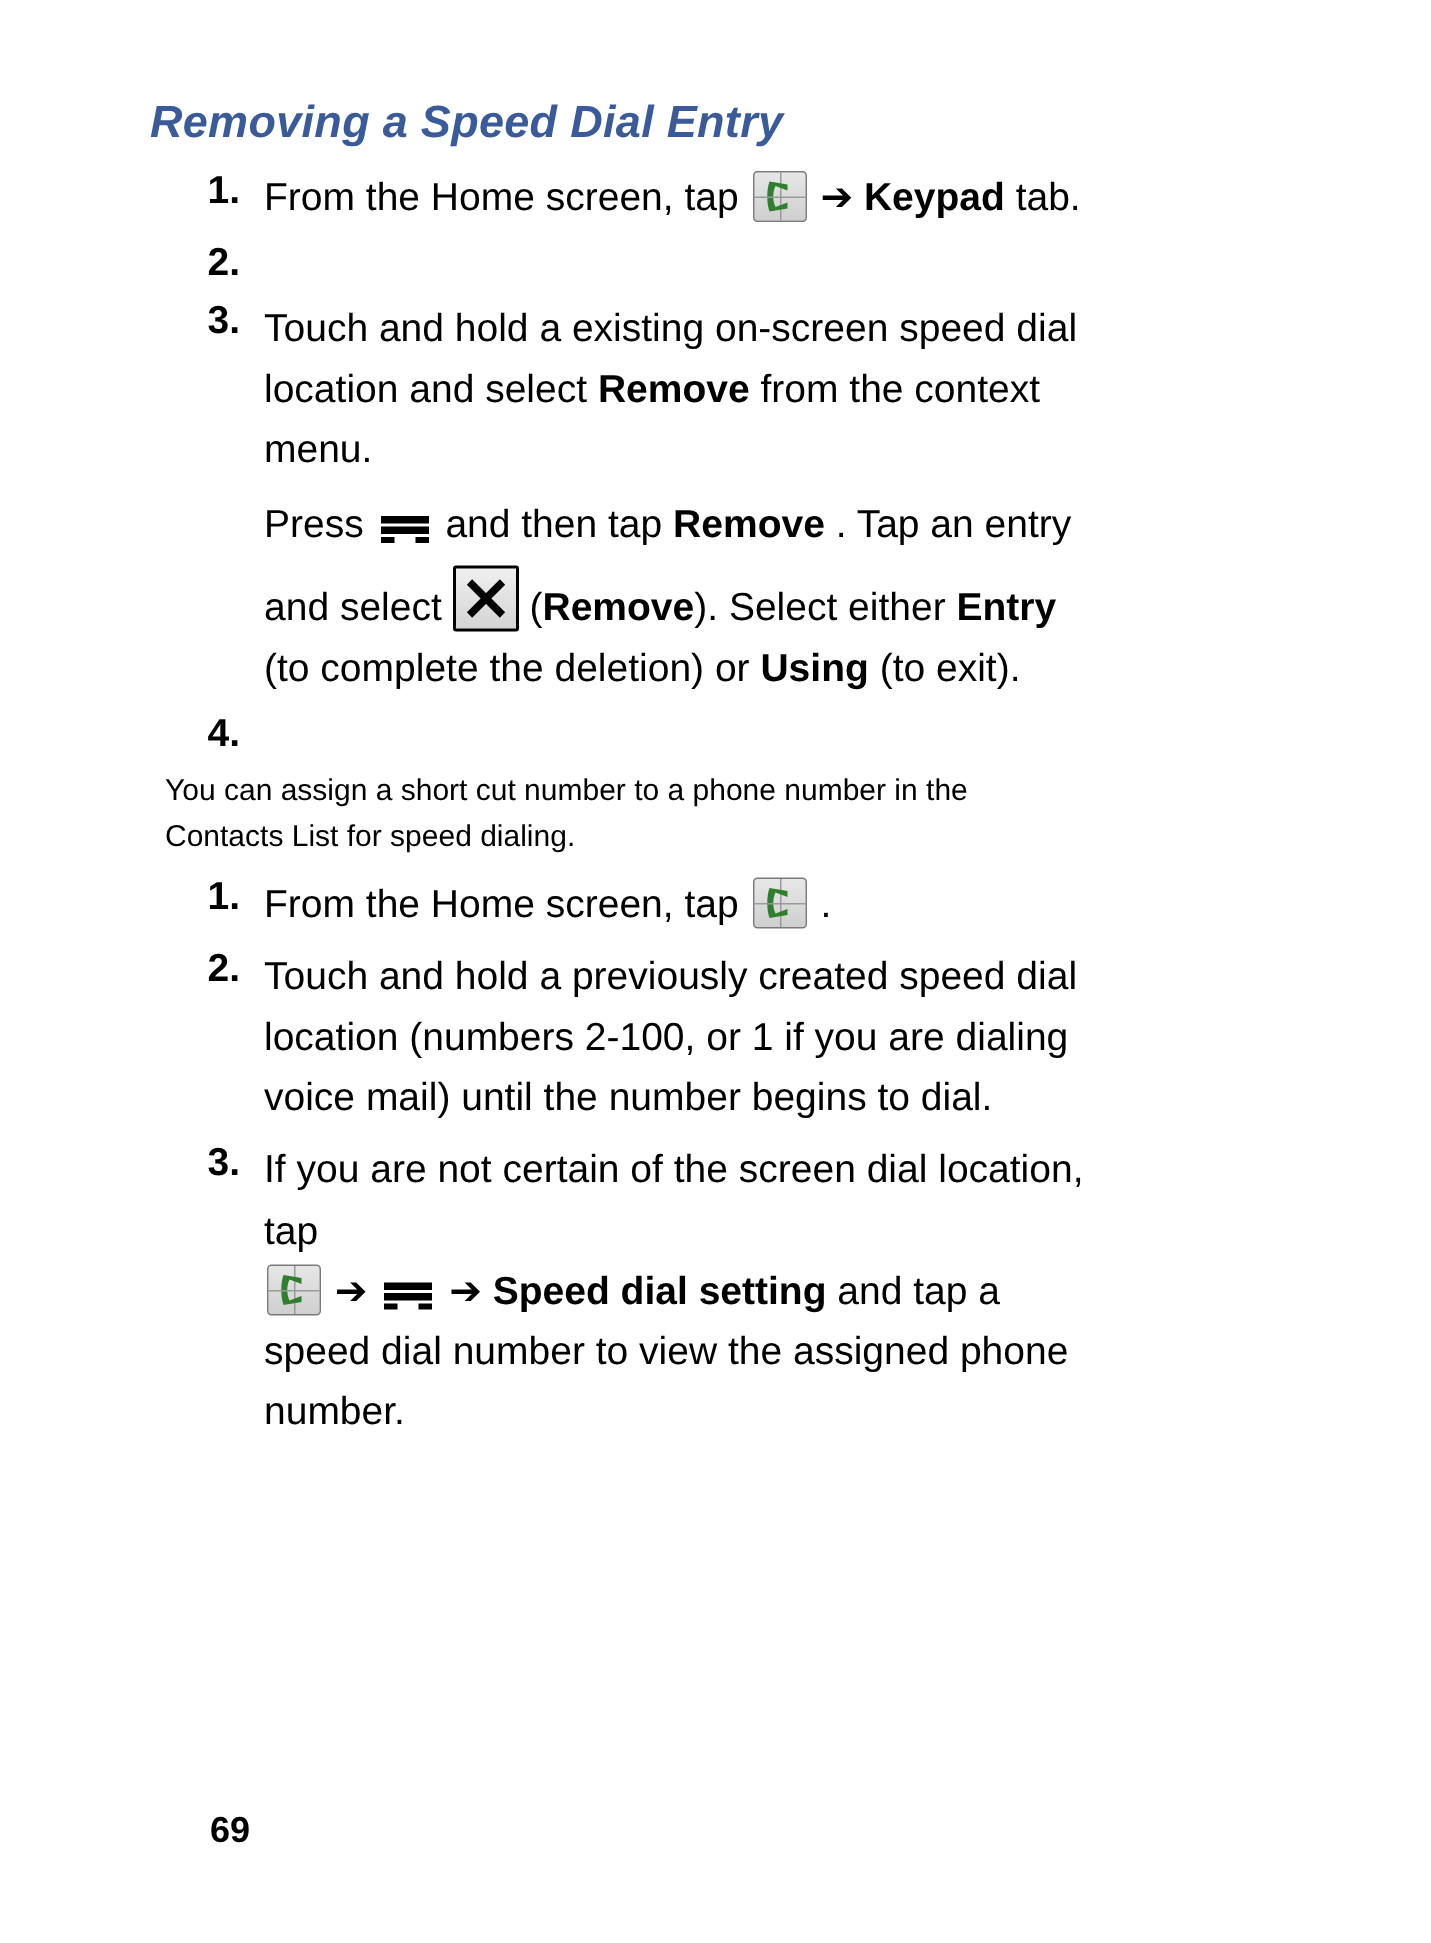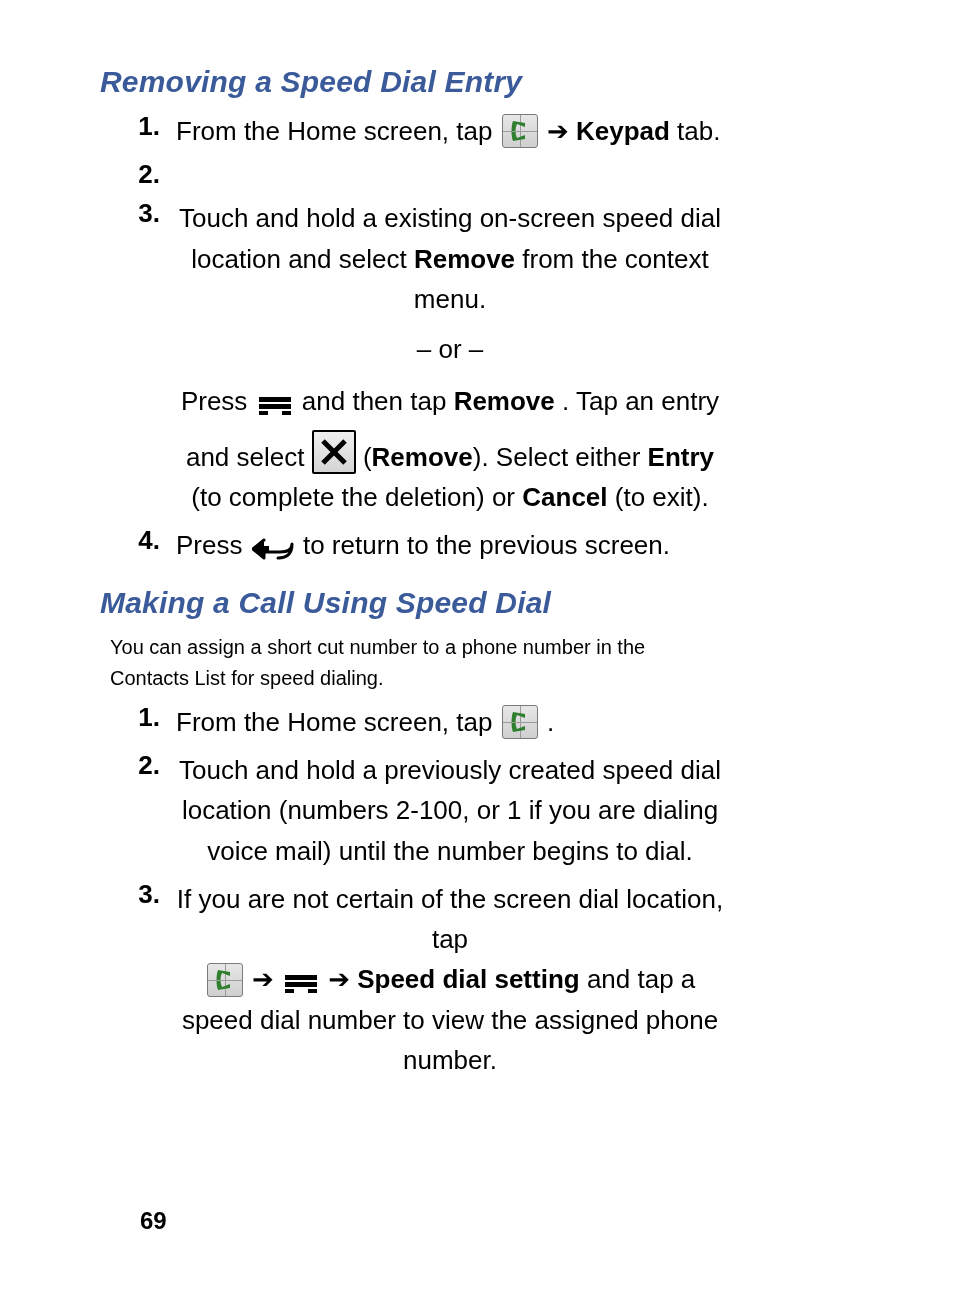--- a/index.html
+++ b/index.html
@@ -41,21 +41,20 @@
     font-size: 26px;
     text-align: right;
     padding-right: 16px;
     box-sizing: border-box;
     font-family: Arial, Helvetica, sans-serif;
   }
   .body {
     font-size: 26px;
     line-height: 1.55;
     font-family: Arial, Helvetica, sans-serif;
-    text-align: center;
   }
   .body .b { font-weight: 700; }
   .intro {
     font-size: 20px;
     line-height: 1.55;
     margin: 4px 0 6px 10px;
   }
   .or {
     margin: 10px 0 12px 0;
   }
@@ -144,21 +143,20 @@
       <div class="num">2.</div>
     </div>
 
     <div class="item">
       <div class="num">3.</div>
       <div class="body">
         <span>Touch and hold a existing on-screen speed dial location and select </span>
         <span class="b">Remove</span>
         <span> from the context menu.</span>
 
-        <div class="or">– or –</div>
 
         <div class="sub">
           <span>Press </span>
           <span class="ico menu-ico">
             <svg viewBox="0 0 36 22">
                 <rect x="2" y="2" width="32" height="5" fill="#000"></rect>
                 <rect x="2" y="9" width="32" height="5" fill="#000"></rect>
                 <rect x="2" y="16" width="9" height="4" fill="#000"></rect>
                 <rect x="25" y="16" width="9" height="4" fill="#000"></rect>
               </svg>
@@ -168,44 +166,32 @@
           <span>. Tap an entry and select </span>
           <span class="x-ico">
             <svg viewBox="0 0 40 40">
                 <line x1="9" y1="9" x2="31" y2="31" stroke="#000" stroke-width="5"></line>
                 <line x1="31" y1="9" x2="9" y2="31" stroke="#000" stroke-width="5"></line>
               </svg>
           </span>
           <span> (</span><span class="b">Remove</span><span>). Select either </span>
           <span class="b">Entry</span>
           <span> (to complete the deletion) or </span>
-          <span class="b">Cancel</span>
+          <span class="b">Using</span>
           <span> (to exit).</span>
         </div>
       </div>
     </div>
 
     <div class="item">
       <div class="num">4.</div>
-      <div class="body">
-        <span>Press </span>
-        <span class="ico back-ico">
-          <svg viewBox="0 0 42 26">
-              <path d="M12 4 L2 12 L12 20 L12 15 C 30 15, 36 15, 36 8 C 36 22, 30 22, 12 22 L12 22" fill="none"></path>
-              <path d="M12 3 L1 12 L12 21 L12 15 L28 15 C 36 15 40 12 40 7 C 40 18 34 21 26 21" fill="none" stroke="#000" stroke-width="3" stroke-linejoin="round" stroke-linecap="round"></path>
-              <polygon points="12,3 1,12 12,21 12,15 17,15 17,9 12,9" fill="#000"></polygon>
-            </svg>
-        </span>
-        <span> to return to the previous screen.</span>
-      </div>
     </div>
 
   </div>
 
-  <div class="h1" style="margin-top:20px;">Making a Call Using Speed Dial</div>
 
   <div class="intro">You can assign a short cut number to a phone number in the Contacts List for speed dialing.</div>
 
   <div class="list">
 
     <div class="item">
       <div class="num">1.</div>
       <div class="body">
         <span>From the Home screen, tap </span>
         <span class="ico phone-ico">

